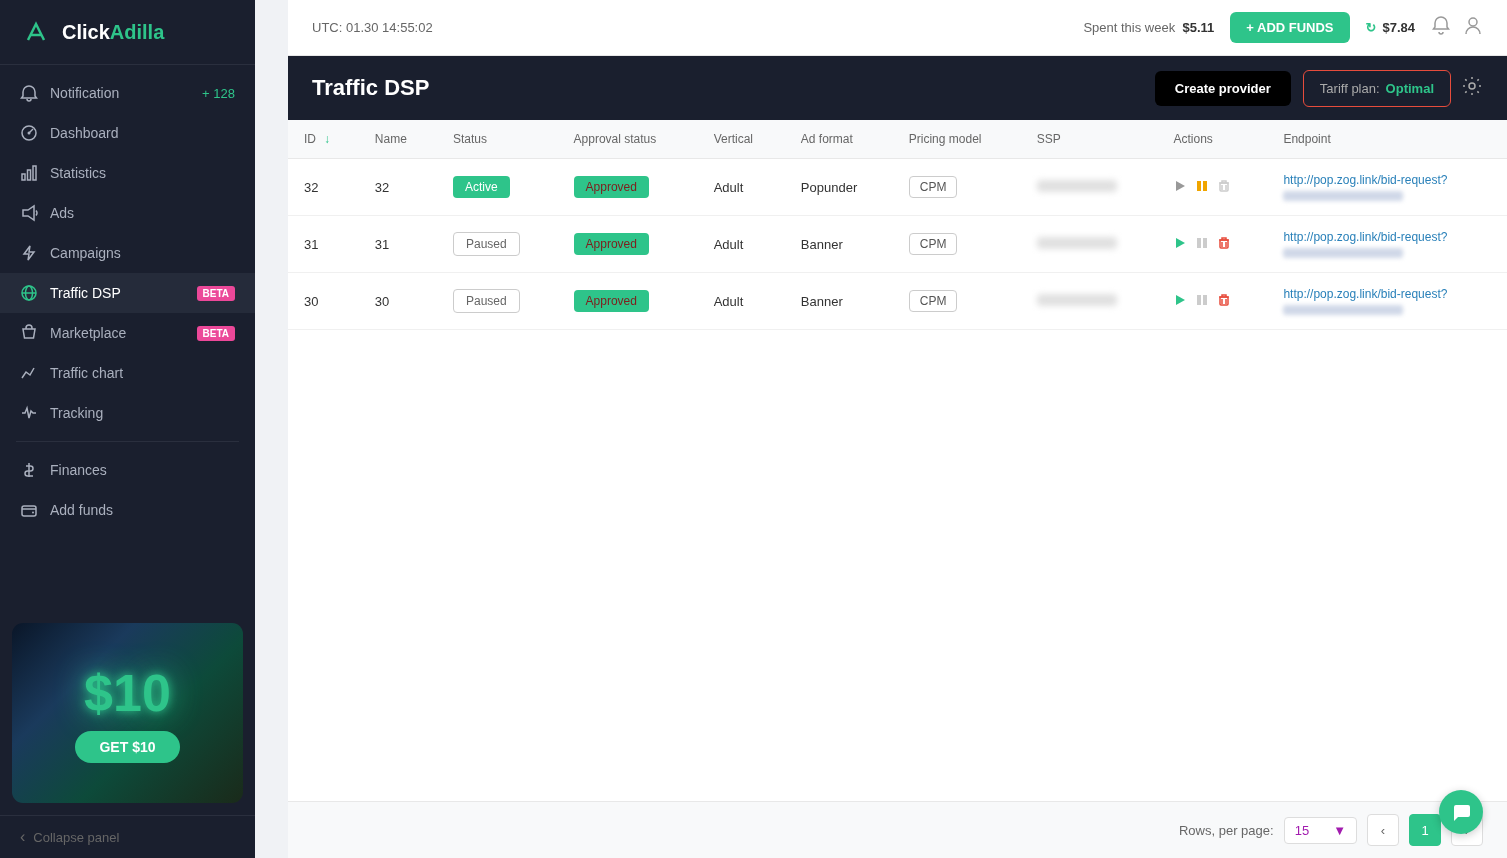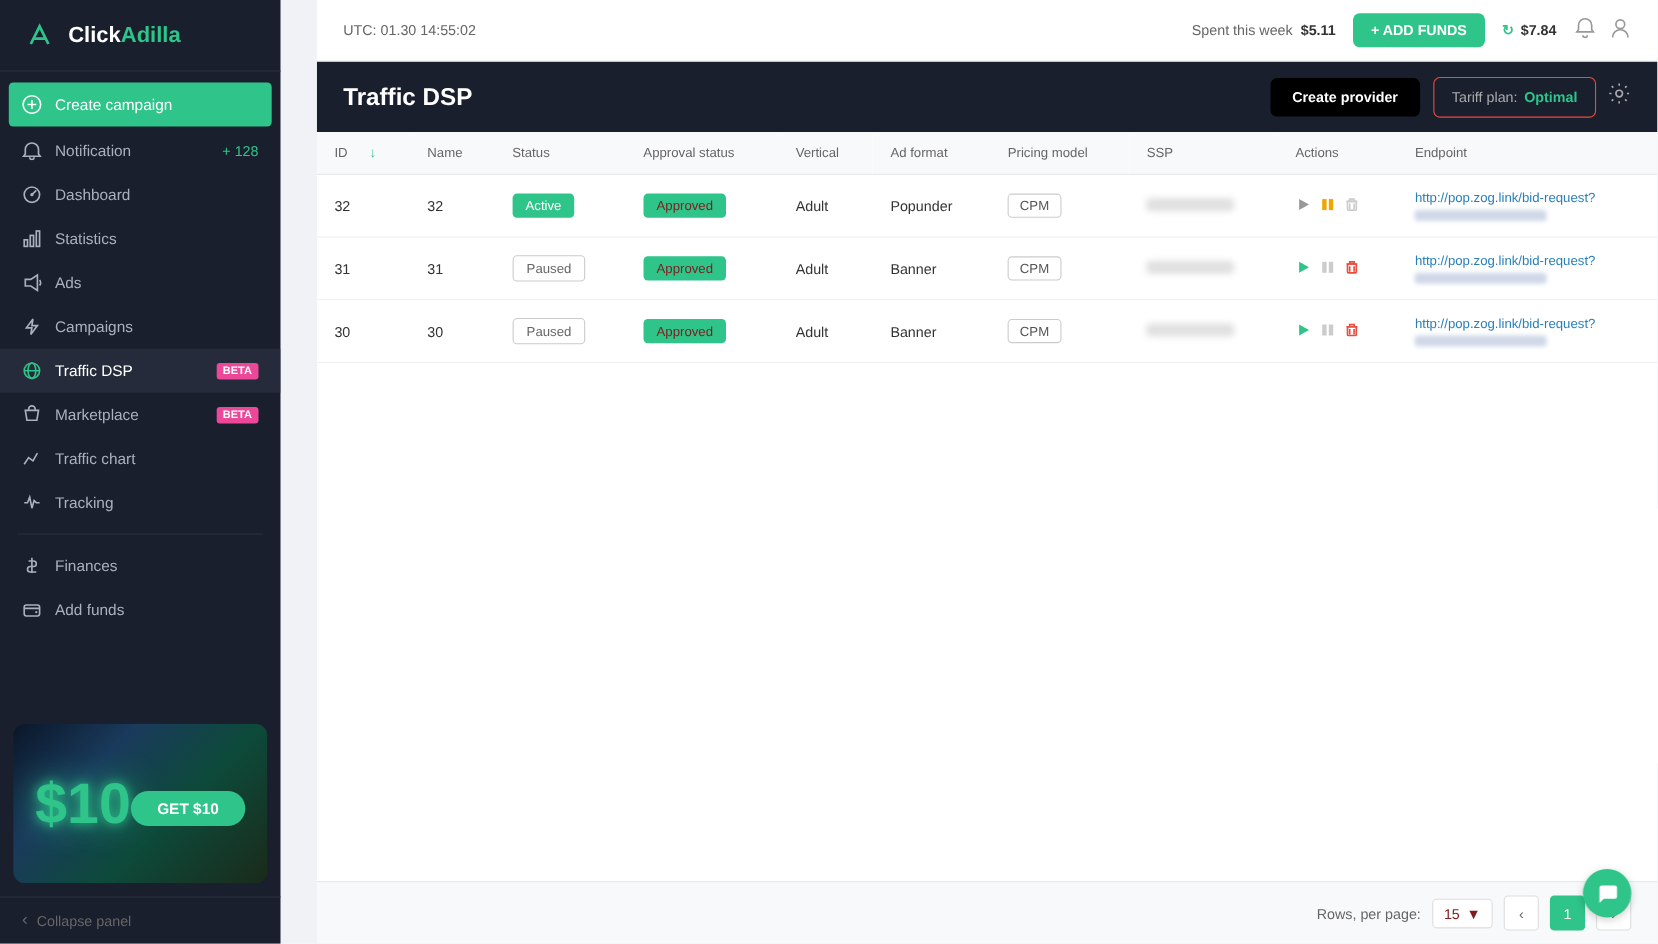--- a/index.html
+++ b/index.html
@@ -14,21 +14,21 @@
     .logo-adilla { color: #2ec48a; }
     .sidebar-nav { flex: 1; padding: 8px 0; overflow-y: auto; }
     .nav-item { display: flex; align-items: center; gap: 12px; padding: 11px 20px; cursor: pointer; color: #aab0be; font-size: 14px; text-decoration: none; position: relative; }
     .nav-item.active { background: #2ec48a; color: #fff; border-radius: 4px; margin: 2px 8px; padding: 11px 12px; }
     .nav-item.current { color: #fff; }
     .nav-icon { width: 18px; height: 18px; flex-shrink: 0; display: flex; align-items: center; justify-content: center; }
     .nav-badge-count { color: #2ec48a; font-size: 13px; margin-left: auto; }
     .beta-badge { background: #ec4899; color: #fff; font-size: 10px; padding: 2px 6px; border-radius: 3px; margin-left: auto; font-weight: 600; }
     .sidebar-divider { height: 1px; background: #2a2f3e; margin: 8px 16px; }
     .sidebar-promo { margin: 12px; border-radius: 8px; overflow: hidden; }
-    .promo-img { width: 100%; height: 145px; background: linear-gradient(135deg, #0a1628 0%, #1a3a5c 30%, #0d4a3a 60%, #1a2a1a 100%); display: flex; flex-direction: row; align-items: center; justify-content: center; position: relative; border-radius: 11px; }
+    .promo-img { width: 100%; height: 180px; background: linear-gradient(135deg, #0a1628 0%, #1a3a5c 30%, #0d4a3a 60%, #1a2a1a 100%); display: flex; flex-direction: column; align-items: center; justify-content: center; position: relative; border-radius: 11px; }
     .promo-btn { background: #2ec48a; color: #fff; border: none; padding: 8px 24px; border-radius: 20px; font-size: 14px; font-weight: 700; cursor: pointer; margin-top: 8px; }
     .collapse-panel { display: flex; align-items: center; gap: 8px; padding: 12px 20px; color: #666; font-size: 13px; cursor: pointer; border-top: 1px solid #2a2f3e; }
 
     
     .main { flex: 1; display: flex; flex-direction: column; overflow: hidden; padding-left: 33px; }
 
     
     .header { background: #fff; display: flex; align-items: center; padding: 0 24px; height: 56px; border-bottom: 1px solid #e8e8e8; gap: 16px; }
     .header-time { color: #666; font-size: 13px; }
     .header-spacer { flex: 1; }
@@ -50,40 +50,40 @@
     .tariff-label { color: #aaa; }
     .tariff-value { color: #2ec48a; font-weight: 700; }
     .settings-btn { background: transparent; border: none; color: #aaa; font-size: 20px; cursor: pointer; margin-left: 10px; }
 
     
     .table-container { background: #fff; flex: 1; overflow: auto; }
     table { width: 100%; border-collapse: collapse; }
     thead tr { background: #f8f9fa; }
     th { padding: 12px 16px; text-align: left; color: #666; font-weight: 500; font-size: 12px; border-bottom: 1px solid #e8e8e8; white-space: nowrap; }
     td { padding: 14px 16px; border-bottom: 1px solid #f0f0f0; color: #333; font-size: 13px; }
-    .th-id { display: flex; align-items: center; gap: 20px; }
+    .th-id { display: flex; align-items: center; gap: 8px; }
     .sort-arrow { color: #2ec48a; }
     .status-active { background: #2ec48a; color: #fff; padding: 4px 12px; border-radius: 4px; font-size: 12px; font-weight: 500; display: inline-block; }
     .status-paused { background: transparent; color: #666; padding: 4px 12px; border-radius: 4px; font-size: 12px; border: 1px solid #ccc; display: inline-block; }
     .approval-approved { background: #2ec48a; color: #7f1d1d; padding: 4px 12px; border-radius: 4px; font-size: 12px; font-weight: 500; display: inline-block; }
     .pricing-badge { border: 1px solid #ccc; color: #555; padding: 3px 10px; border-radius: 4px; font-size: 12px; display: inline-block; }
     .ssp-blur { background: #e0e0e0; border-radius: 4px; height: 12px; width: 80px; display: inline-block; filter: blur(3px); }
     .actions-cell { display: flex; align-items: center; gap: 8px; }
     .action-play { color: #999; font-size: 14px; cursor: pointer; }
     .action-play.active-play { color: #2ec48a; }
     .action-pause { color: #f0a500; font-size: 14px; cursor: pointer; }
     .action-delete { color: #e74c3c; font-size: 14px; cursor: pointer; }
     .action-delete-gray { color: #ccc; font-size: 14px; cursor: pointer; }
     .endpoint-cell { color: #2980b9; font-size: 12px; max-width: 180px; }
     .endpoint-blur { background: #d0d8e8; border-radius: 3px; height: 10px; width: 120px; margin-top: 4px; filter: blur(2px); display: block; }
 
     
     .pagination-bar { background: #f8f9fa; padding: 12px 24px; display: flex; align-items: center; justify-content: flex-end; gap: 10px; border-top: 1px solid #e8e8e8; }
     .rows-per-page-label { color: #666; font-size: 13px; }
-    .rows-select { border: 1px solid #ddd; border-radius: 4px; padding: 5px 10px; font-size: 13px; color: #7f1d1d; background: #fff; cursor: pointer; display: flex; align-items: center; gap: 6px; }
+    .rows-select { border: 1px solid #ddd; border-radius: 4px; padding: 5px 10px; font-size: 13px; color: #a21caf; background: #fff; cursor: pointer; display: flex; align-items: center; gap: 24px; }
     .page-btn { width: 32px; height: 32px; border: 1px solid #ddd; background: #fff; border-radius: 4px; cursor: pointer; display: flex; align-items: center; justify-content: center; color: #666; font-size: 13px; }
     .page-btn.current-page { background: #2ec48a; color: #fff; border-color: #2ec48a; }
 
     
     .chat-btn { position: fixed; bottom: 24px; right: 24px; width: 44px; height: 44px; background: #2ec48a; border-radius: 50%; display: flex; align-items: center; justify-content: center; cursor: pointer; color: #fff; font-size: 20px; box-shadow: 0 2px 8px rgba(0,0,0,0.2); }
   </style>
 </head>
 <body>
 
 <div class="sidebar">
@@ -92,30 +92,20 @@
       <path d="M8 24 L16 8 L24 24" stroke="#2ec48a" stroke-width="2.5" fill="none"></path>
       <path d="M11 19 L21 19" stroke="#2ec48a" stroke-width="2.5"></path>
     </svg>
     <span class="logo-text">
       <span class="logo-click">Click</span><span class="logo-adilla">Adilla</span>
     </span>
   </div>
 
   <div class="sidebar-nav">
 
-    <div class="nav-item active">
-      <span class="nav-icon">
-        <svg width="18" height="18" viewBox="0 0 18 18" fill="none">
-            <circle cx="9" cy="9" r="8" stroke="currentColor" stroke-width="1.5"></circle>
-            <line x1="9" y1="5" x2="9" y2="13" stroke="currentColor" stroke-width="1.5"></line>
-            <line x1="5" y1="9" x2="13" y2="9" stroke="currentColor" stroke-width="1.5"></line>
-          </svg>
-      </span>
-      <span>Create campaign</span>
-    </div>
 
     <div class="nav-item">
       <span class="nav-icon">
         <svg width="18" height="18" viewBox="0 0 18 18" fill="none">
             <path d="M9 2a6 6 0 016 6v4l1.5 2h-15L3 12V8a6 6 0 016-6z" stroke="currentColor" stroke-width="1.5"></path>
             <path d="M7 15a2 2 0 004 0" stroke="currentColor" stroke-width="1.5"></path>
           </svg>
       </span>
       <span>Notification</span>
       <span class="nav-badge-count">+ 128</span>

